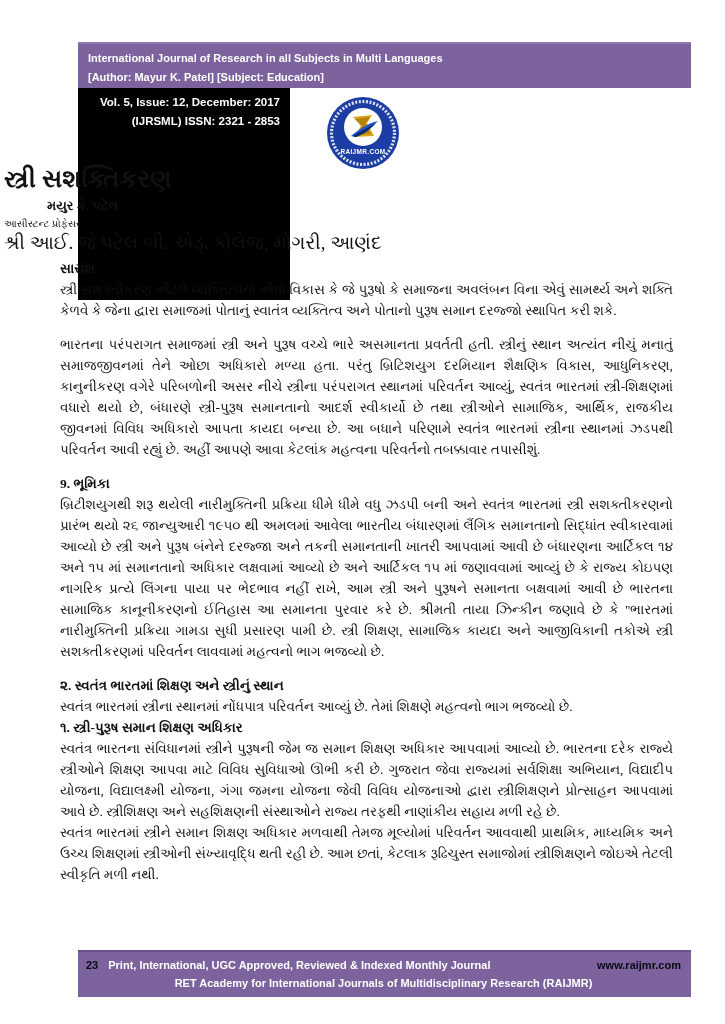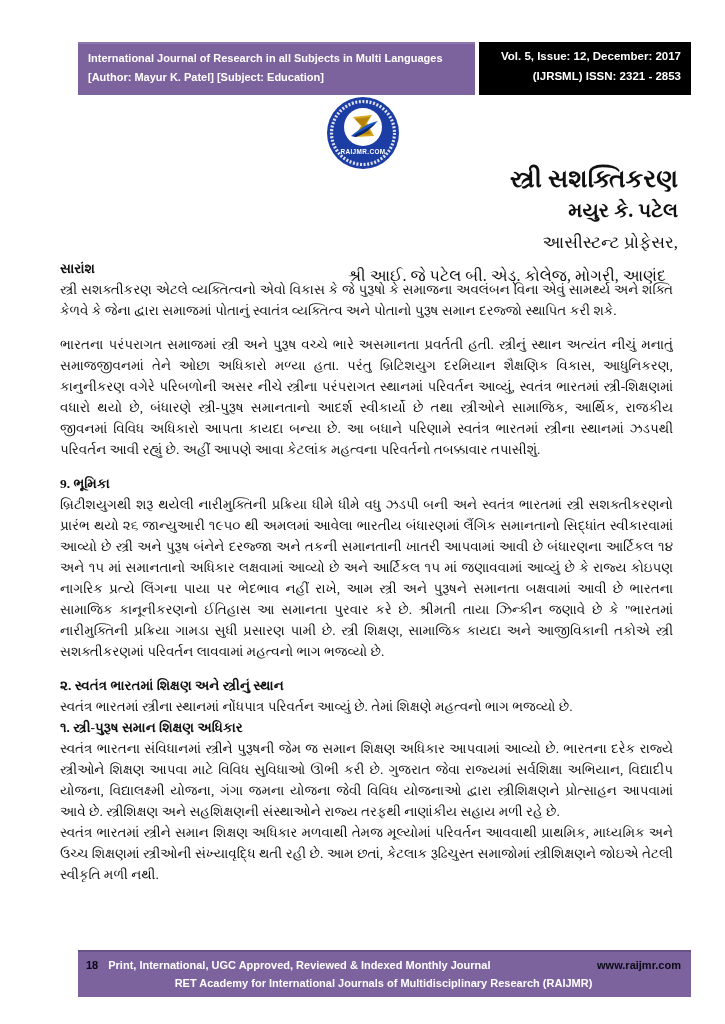--- a/index.html
+++ b/index.html
@@ -9,20 +9,21 @@
     width:725px;height:1024px;
     background:#ffffff;
     font-family:"Liberation Serif","DejaVu Serif",serif;
     color:#111;
     overflow:hidden;
   }
   
   .header-band{
     position:absolute;left:78px;top:42px;width:613px;height:53px;
     display:flex;
+    flex-direction:column;
   }
   .header-left{
     background:#7c639e;
     border-top:2px solid #8f77b2;
     flex:1 1 auto;
     color:#ffffff;
     font-family:"Liberation Sans","DejaVu Sans",sans-serif;
     font-weight:bold;font-size:11px;line-height:1.75;
     padding:5px 8px 0 10px;
     box-sizing:border-box;
@@ -38,27 +39,27 @@
     padding:5px 10px 16px 4px;
     box-sizing:border-box;
   }
   
   .logo-wrap{
     position:absolute;top:96px;left:0;width:725px;
     display:flex;justify-content:center;
   }
   
   .title-block{
-    position:absolute;top:163px;left:15px;width:663px;
-    text-align:right;line-height:1.25;
+    position:absolute;top:163px;left:4px;width:663px;
+    text-align:left;line-height:1.25;
   }
   .doc-title{font-size:25px;font-weight:bold;margin:0 0 4px 0;}
-  .doc-author{font-size:20px;font-weight:bold;margin:0 0 9px 0;padding-left:43px;}
-  .doc-designation{font-size:17px;margin:0 0 1px 0;}
-  .doc-affiliation{font-size:16px;margin:12px;}
+  .doc-author{font-size:13px;font-weight:bold;margin:0 0 3px 0;padding-left:43px;}
+  .doc-designation{font-size:10px;margin:0 0 1px 0;}
+  .doc-affiliation{font-size:19px;margin:0;}
   
   .content{
     position:absolute;left:60px;top:258px;width:613px;
     font-size:13.5px;line-height:21px;
     text-align:justify;
   }
   .sec{margin:0;}
   .sec.gap{margin-top:13px;}
   .sec h3{
     font-size:13.5px;line-height:21px;font-weight:bold;margin:0;
@@ -149,20 +150,20 @@
     </div>
 
     <div class="sec">
       <p>સ્વતંત્ર ભારતમાં સ્ત્રીને સમાન શિક્ષણ અધિકાર મળવાથી તેમજ મૂલ્યોમાં પરિવર્તન આવવાથી પ્રાથમિક, માધ્યમિક અને ઉચ્ચ શિક્ષણમાં સ્ત્રીઓની સંખ્યાવૃદ્ધિ થતી રહી છે. આમ છતાં, કેટલાક રૂઢિચુસ્ત સમાજોમાં સ્ત્રીશિક્ષણને જોઇએ તેટલી સ્વીકૃતિ મળી નથી.</p>
     </div>
 
   </div>
 
   <div class="footer-band">
     <div class="footer-line1">
-      <span class="footer-pageno">18</span>
+      <span class="footer-pageno">23</span>
       <span class="footer-text1">Print, International, UGC Approved,  Reviewed &amp; Indexed Monthly Journal</span>
       <span class="footer-site">www.raijmr.com</span>
     </div>
     <div class="footer-line2">RET Academy for International Journals of Multidisciplinary Research (RAIJMR)</div>
   </div>
 
 </div>
 
 </body></html>

